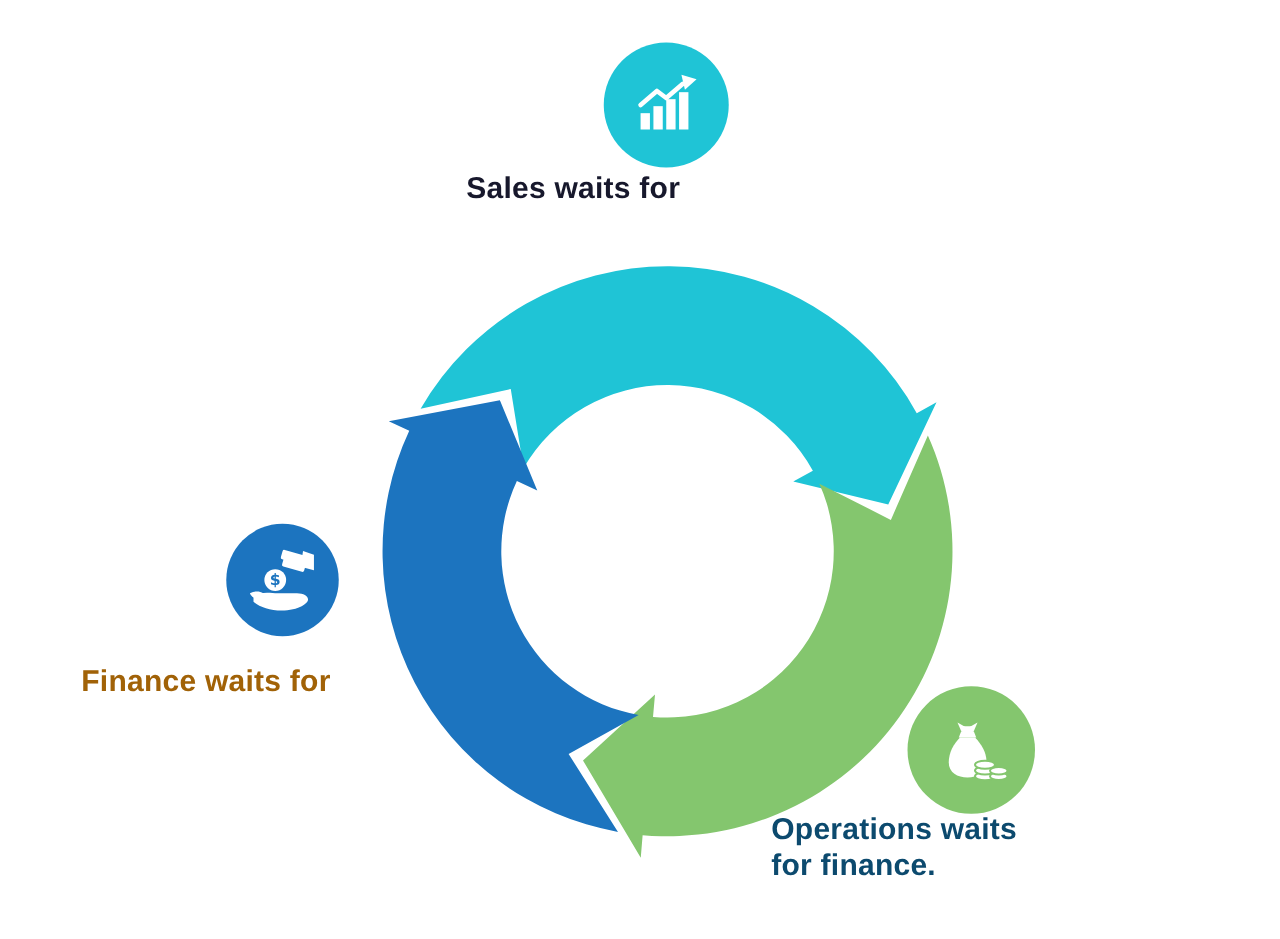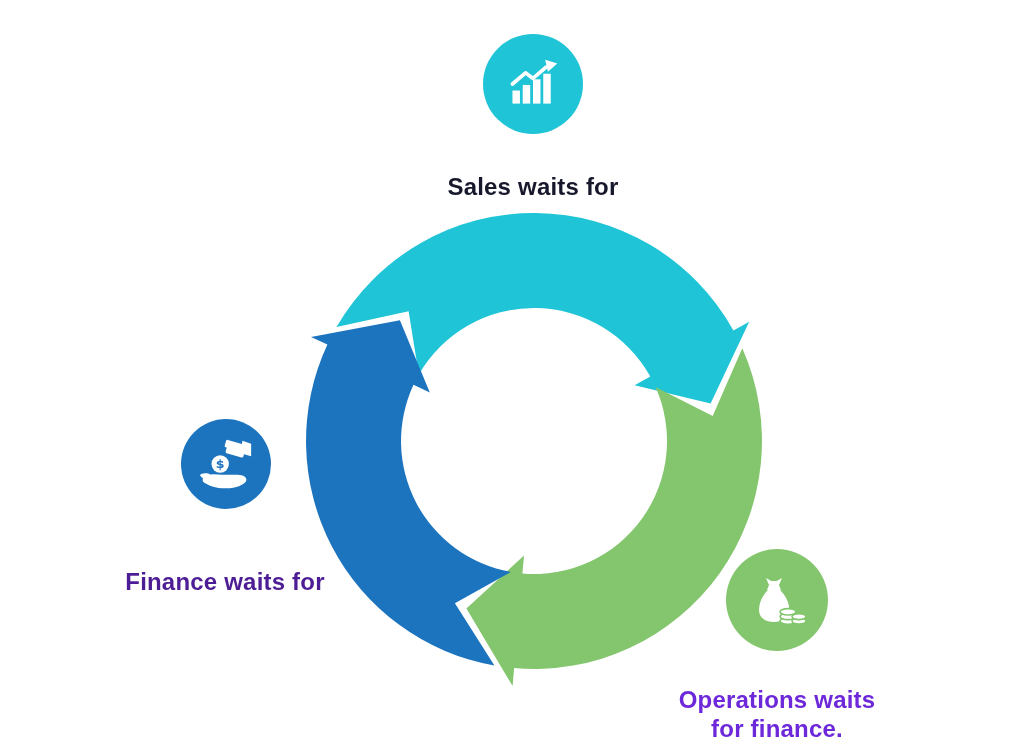--- a/index.html
+++ b/index.html
@@ -25,26 +25,25 @@
     align-items:center;
     justify-content:center;
   }
   .badge svg{display:block;}
   #badge-sales{left:483px; top:34px; width:100px; height:100px;}
   #badge-finance{left:181px; top:419px; width:90px; height:90px;}
   #badge-operations{left:726px; top:549px; width:102px; height:102px;}
   .label{
     position:absolute;
     width:320px;
-    text-align:center;
+    text-align:left;
     font-size:24px;
     font-weight:700;
     line-height:29px;
     letter-spacing:0.2px;
-    margin-top:36px;
   }
   #label-sales{left:373px; top:136px;}
   #label-finance{left:65px; top:531px;}
   #label-operations{left:617px; top:649px;}
 </style>
 </head>
 <body>
 
 <div class="stage">
 
@@ -78,21 +77,21 @@
         <rect x="30" y="13" width="19" height="8" rx="1.5" transform="rotate(16 39 17)"></rect>
         <path d="M47,6 L56,9 L56,22 L45,19 Z"></path>
       </g>
       <circle cx="24" cy="30" r="9" fill="#ffffff"></circle>
       <text x="24" y="34.5" text-anchor="middle" font-size="13" font-weight="bold" font-family="DejaVu Sans, sans-serif" fill="currentColor">$</text>
       <path fill="#ffffff" d="M6,44 C12,39 20,41 26,41 L42,41 C48,41 52,44 51,47 C50,50 44,54 34,55 C22,56 12,53 6,48 Z"></path>
       <path fill="#ffffff" d="M3,41 C7,39 11,39 14,41 L12,47 C8,46 4,44 3,41 Z"></path>
     </svg>
   </div>
 
-  <div class="label" id="label-finance" style="color: #4c1d95;">
+  <div class="label" id="label-finance" style="color: #a16207;">
     <div>Finance waits for</div>
   </div>
 
   <div class="badge" id="badge-operations" style="background-color: rgb(132, 198, 110); color: rgb(132, 198, 110);">
     <svg viewBox="0 0 60 60" width="60" height="60">
       <g fill="#ffffff">
         <polygon points="19,8 26,12 22,15"></polygon>
         <polygon points="35,8 28,12 32,15"></polygon>
         <polygon points="21,11 33,11 31,16 23,16"></polygon>
         <polygon points="22,15 32,15 34,20 20,20"></polygon>
@@ -101,18 +100,18 @@
       <g fill="#ffffff" stroke="currentColor" stroke-width="1.6">
         <ellipse cx="41" cy="51" rx="8" ry="3.2"></ellipse>
         <ellipse cx="41" cy="46.4" rx="8" ry="3.2"></ellipse>
         <ellipse cx="41" cy="41.8" rx="8" ry="3.2"></ellipse>
         <ellipse cx="52" cy="51" rx="7" ry="3"></ellipse>
         <ellipse cx="52" cy="46.6" rx="7" ry="3"></ellipse>
       </g>
     </svg>
   </div>
 
-  <div class="label" id="label-operations" style="color: #6d28d9;">
+  <div class="label" id="label-operations" style="color: #0c4a6e;">
     <div>Operations waits</div>
     <div>for finance.</div>
   </div>
 
 </div>
 
 </body></html>

